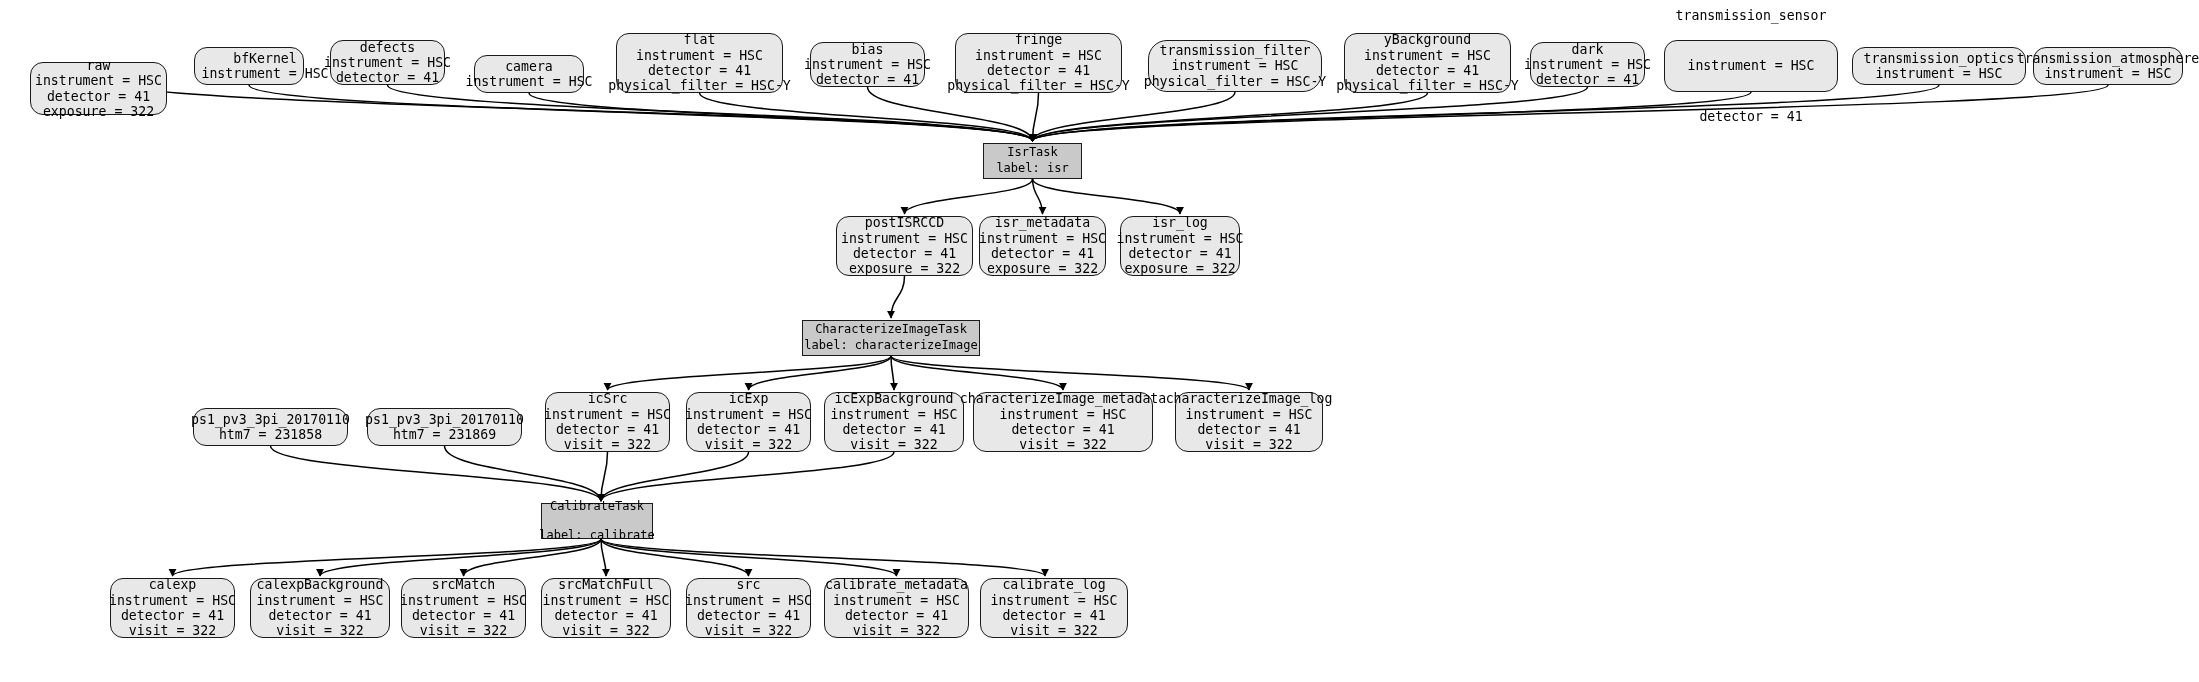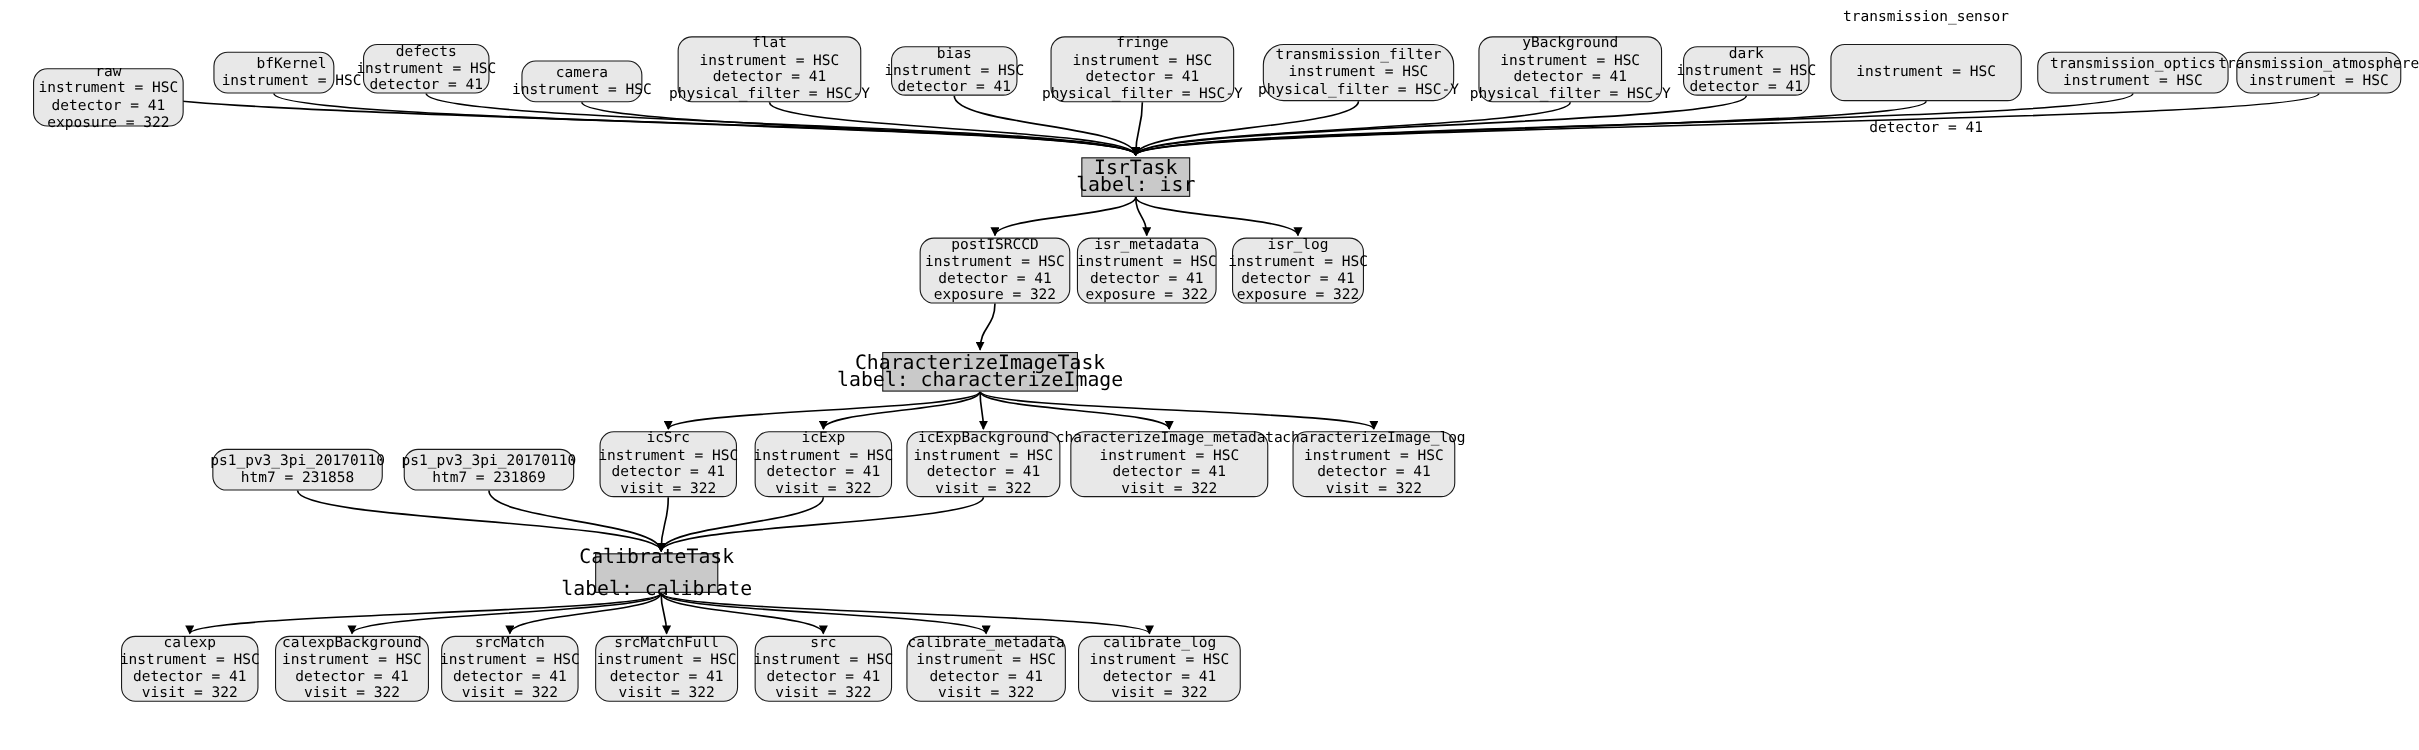--- a/index.html
+++ b/index.html
@@ -7,21 +7,21 @@
        font-family:"DejaVu Sans Mono","Liberation Mono",monospace;
        -webkit-font-smoothing:none;}
   #canvas{position:absolute;inset:0;width:2199px;height:682px;}
   svg.edges{position:absolute;left:0;top:0;width:2199px;height:682px;pointer-events:none;}
   .node{position:absolute;box-sizing:border-box;
         display:flex;flex-direction:column;align-items:center;justify-content:center;
         text-align:center;white-space:nowrap;}
   .dataset{background:#e8e8e8;border:1.6px solid #1a1a1a;border-radius:13px;
            font-size:13.2px;line-height:15.3px;color:#000;}
   .task{background:#c9c9c9;border:1.6px solid #1a1a1a;border-radius:0;
-        font-size:18px;line-height:15.6px;color:#000;}
+        font-size:12px;line-height:15.6px;color:#000;}
   .nline{display:block;}
 </style>
 </head>
 <body>
 
 <div id="canvas">
   <svg class="edges" viewBox="0 0 2199 682">
     <defs>
       <marker id="arrow" viewBox="0 0 10 10" refX="9" refY="5" markerWidth="5.5" markerHeight="5.5" orient="auto-start-reverse">
         <path d="M 0 0 L 10 5 L 0 10 z" fill="#000000"></path>

